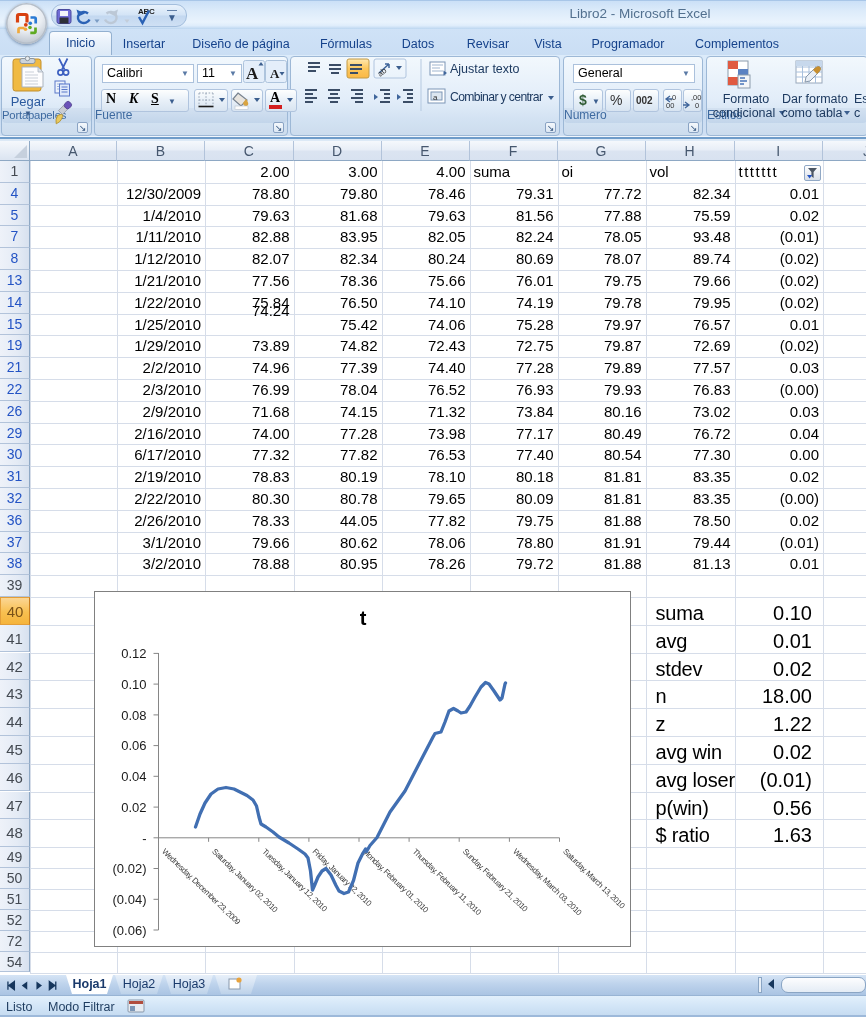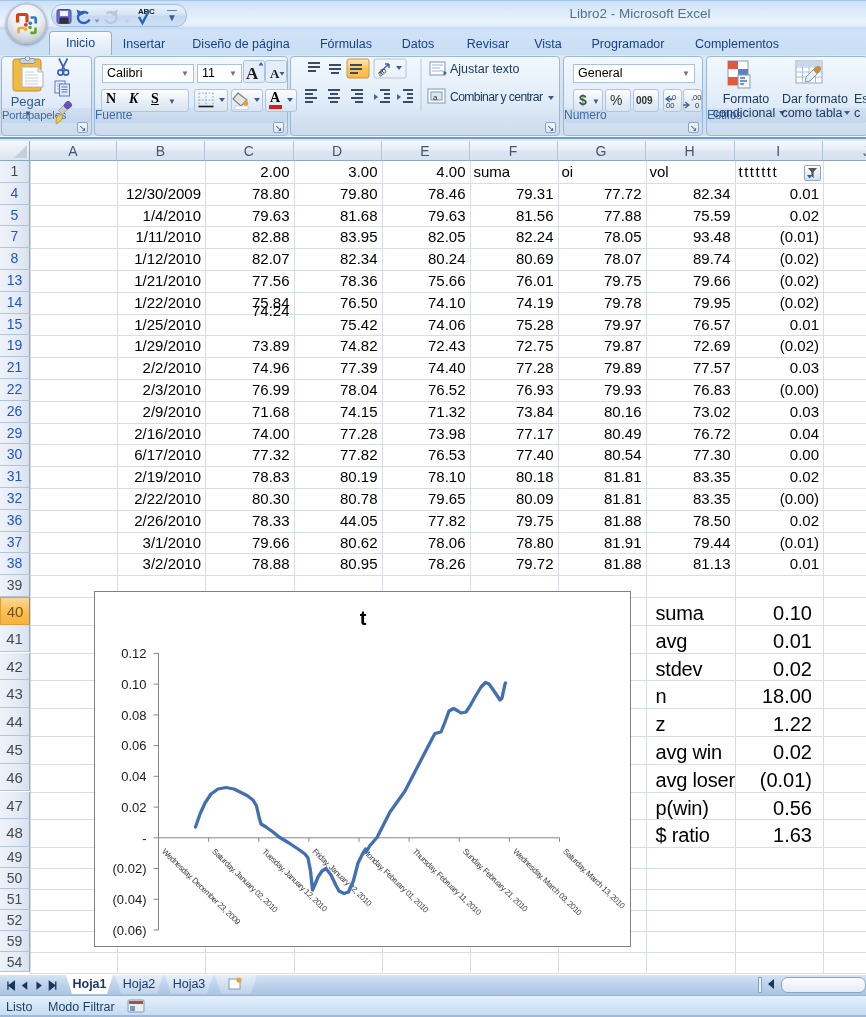--- a/index.html
+++ b/index.html
@@ -246,21 +246,21 @@
 <path d="M258 41 l3 4 l3 -4z" fill="#3b5e8e"></path>
 </g>
     </svg>
 <div class="combo" style="left:573px;top:9px;width:122px">General<div class="cArr">▼</div></div>
 <div class="btn" style="left:573px;top:34px;width:30px;height:23px"></div>
 <div class="abs" style="left:579px;top:37px;font-size:14px;color:#2f5b34;font-weight:bold">$</div>
 <div class="abs" style="left:592px;top:42px;color:#3b5e8e;font-size:8px">▼</div>
 <div class="btn" style="left:605px;top:34px;width:26px;height:23px"></div>
 <div class="abs" style="left:610px;top:37px;font-size:14px;color:#333">%</div>
 <div class="btn" style="left:633px;top:34px;width:26px;height:23px"></div>
-<div class="abs" style="left:636px;top:40px;font-size:10px;font-weight:bold;color:#333">009</div>
+<div class="abs" style="left:636px;top:40px;font-size:10px;font-weight:bold;color:#333">002</div>
 <div class="btn" style="left:663px;top:34px;width:19px;height:23px"></div>
 <div class="btn" style="left:683px;top:34px;width:19px;height:23px"></div>
 <svg width="45" height="23" style="position:absolute;left:662px;top:34px">
 <path d="M8 7 l-4 3 l4 3 M4.5 10 h6" stroke="#3f659b" stroke-width="1.3" fill="none"></path>
 <text x="8" y="11" font-size="7.5" fill="#333">,0</text>
       <text x="4" y="19" font-size="7.5" fill="#333">00</text>
 <path d="M23 13 l4 3 l-4 3 M27 16 h-6" stroke="#3f659b" stroke-width="1.3" fill="none"></path>
 <text x="29" y="11" font-size="7.5" fill="#333">,00</text>
       <text x="33" y="19" font-size="7.5" fill="#333">0</text>
 </svg>
@@ -384,21 +384,21 @@
 <div class="rowhdr" style="top:678.2999999999997px;height:27.8px;line-height:27.8px;font-size:15px;color:#444a52">48</div>
 <div class="hline" style="left:30px;top:706.0999999999997px;width:836px"></div>
 <div class="rowhdr" style="top:706.0999999999997px;height:20.9px;line-height:20.9px;font-size:14px;color:#444a52">49</div>
 <div class="hline" style="left:30px;top:726.9999999999997px;width:836px"></div>
 <div class="rowhdr" style="top:726.9999999999997px;height:20.9px;line-height:20.9px;font-size:14px;color:#444a52">50</div>
 <div class="hline" style="left:30px;top:747.8999999999996px;width:836px"></div>
 <div class="rowhdr" style="top:747.8999999999996px;height:20.9px;line-height:20.9px;font-size:14px;color:#444a52">51</div>
 <div class="hline" style="left:30px;top:768.7999999999996px;width:836px"></div>
 <div class="rowhdr" style="top:768.7999999999996px;height:20.9px;line-height:20.9px;font-size:14px;color:#444a52">52</div>
 <div class="hline" style="left:30px;top:789.6999999999996px;width:836px"></div>
-<div class="rowhdr" style="top:789.6999999999996px;height:20.9px;line-height:20.9px;font-size:14px;color:#444a52">59</div>
+<div class="rowhdr" style="top:789.6999999999996px;height:20.9px;line-height:20.9px;font-size:14px;color:#444a52">72</div>
 <div class="hline" style="left:30px;top:810.5999999999996px;width:836px"></div>
 <div class="rowhdr" style="top:810.5999999999996px;height:20.9px;line-height:20.9px;font-size:14px;color:#444a52">54</div>
 <div class="hline" style="left:30px;top:831.4999999999995px;width:836px"></div>
 <div class="cell num" style="left:207px;top:20px;width:82.5px;line-height:21.8px">2.00</div>
 <div class="cell num" style="left:295.5px;top:20px;width:82.0px;line-height:21.8px">3.00</div>
 <div class="cell num" style="left:383.5px;top:20px;width:82.0px;line-height:21.8px">4.00</div>
 <div class="cell" style="left:473.5px;top:20px;line-height:21.8px;">suma</div>
 <div class="cell" style="left:561.5px;top:20px;line-height:21.8px;">oi</div>
 <div class="cell" style="left:649.5px;top:20px;line-height:21.8px;">vol</div>
 <div class="cell" style="left:738.5px;top:20px;line-height:21.8px;letter-spacing:1.5px">ttttttt</div>

